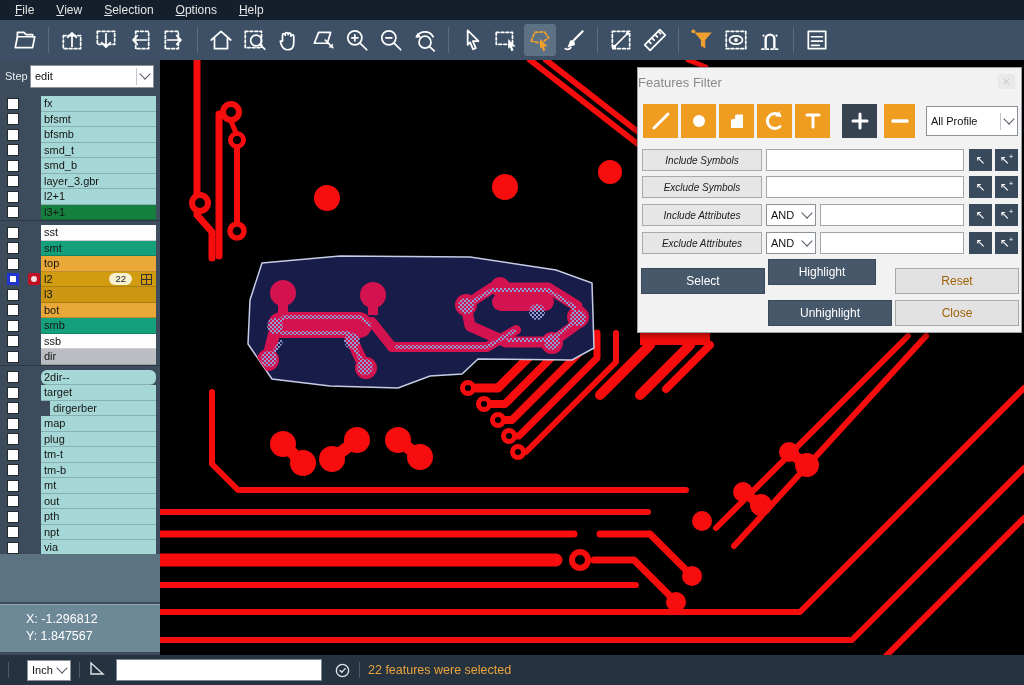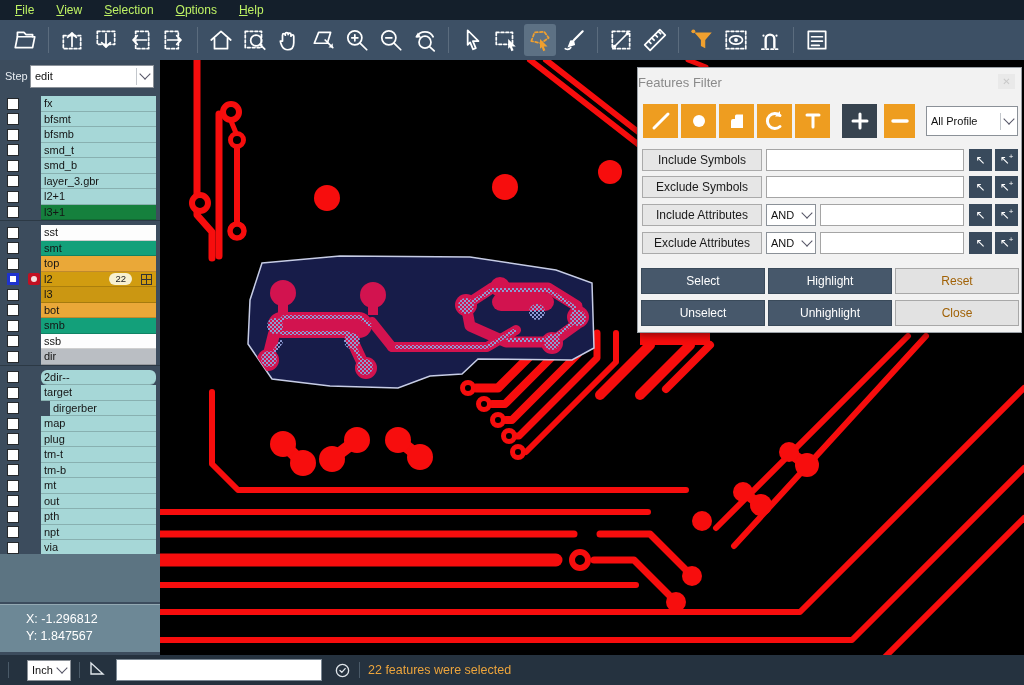--- a/index.html
+++ b/index.html
@@ -1,21 +1,21 @@
 <!DOCTYPE html>
 <html><head>
 <meta charset="utf-8">
 <style>
   html,body{margin:0;padding:0;background:#000;}
   body{width:1024px;height:685px;position:relative;overflow:hidden;
        font-family:"Liberation Sans", sans-serif;-webkit-font-smoothing:antialiased;}
   
   #menubar{position:absolute;left:0;top:0;width:1024px;height:20px;background:#141f2b;
            display:flex;align-items:center;gap:4px;padding-left:6px;box-sizing:border-box;z-index:9;}
-  .menu-item{color:#bef264;font-size:12px;padding:2px 9px;cursor:default;}
+  .menu-item{color:#e5e5e5;font-size:12px;padding:2px 9px;cursor:default;}
   .menu-item u{text-decoration:underline;}
   
   #toolbar{position:absolute;left:0;top:20px;width:1024px;height:40px;background:#3d5065;
            display:flex;align-items:center;padding-left:8px;box-sizing:border-box;z-index:9;}
   .tbi{width:32px;height:32px;display:flex;align-items:center;justify-content:center;border-radius:3px;margin:0 1px;}
   .tbi svg{stroke:#fff;stroke-width:1.6;fill:none;stroke-linecap:round;stroke-linejoin:round;}
   .tbi.orange svg{stroke:#f0a02f;}
   .tbi.active{background:#5d7184;}
   .tsep{width:1px;height:26px;background:#5b6c7e;margin:0 6px;}
   
@@ -57,21 +57,21 @@
           border:1px solid #9aa0a6;box-sizing:border-box;z-index:20;box-shadow:0 2px 8px rgba(0,0,0,.45);}
   #dlg-title{height:28px;display:flex;align-items:center;color:#8a8a8a;font-size:13px;}
   #dlg-close{position:absolute;right:6px;top:6px;width:17px;height:15px;background:#e9e9e9;
              color:#c9c9c9;font-size:10px;display:flex;align-items:center;justify-content:center;}
   .obtn{position:absolute;width:35px;height:34px;top:36px;background:#ee9d20;display:flex;
         align-items:center;justify-content:center;}
   .obtn svg{stroke:#fff;fill:none;stroke-linecap:round;}
   .dkbtn{background:#37434f;}
   #dlg-profile{position:absolute;left:288px;top:38px;width:92px;height:30px;}
   .frow-label{position:absolute;left:4px;width:120px;height:22px;background:#e6e6e6;border:1px solid #aaa;
-              font-size:12px;color:#1a1a1a;display:flex;align-items:center;justify-content:center;box-sizing:border-box;}
+              font-size:10px;color:#1a1a1a;display:flex;align-items:center;justify-content:center;box-sizing:border-box;font-style:italic;}
   .frow-input{position:absolute;background:#fff;border:1px solid #a5a5a5;height:22px;box-sizing:border-box;
               font-size:11px;padding:0 4px;font-family:"Liberation Sans",sans-serif;}
   .and-combo{position:absolute;left:128px;width:50px;height:22px;}
   .arrbtn{position:absolute;width:23px;height:22px;background:#394a5c;color:#fff;display:flex;
           align-items:center;justify-content:center;font-size:12px;line-height:1;}
   .arrbtn sup{font-size:8px;margin:-6px 0 0 -1px;}
   .act{position:absolute;height:26px;display:flex;align-items:center;justify-content:center;
        font-size:12px;box-sizing:border-box;}
   .act.dark{background:#47586b;color:#fff;border:1px solid #3a4a5a;}
   .act.lite{background:#e2e2e2;color:#a16207;border:1px solid #a8a8a8;}
@@ -691,23 +691,22 @@
   <input class="frow-input" style="top: 164px; left: 182px; width: 144px;">
   <div class="arrbtn" style="top:164px;left:331px">
       <span>↖</span>
     </div>
   <div class="arrbtn" style="top:164px;left:357px">
       <span>↖</span>
       <sup>+</sup>
     </div>
 
   <div class="act dark" style="top:200px;left:3px;width:124px">Select</div>
-  <div class="act dark" style="top:200px;left:130px;width:124px">Highlight</div>
+  <div class="act dark" style="top:191px;left:130px;width:108px">Highlight</div>
   <div class="act lite" style="top:200px;left:257px;width:124px">Reset</div>
-  <div class="act dark" style="top:232px;left:3px;width:124px">Unselect</div>
   <div class="act dark" style="top:232px;left:130px;width:124px">Unhighlight</div>
   <div class="act lite" style="top:232px;left:257px;width:124px">Close</div>
 </div>
 
 <div id="statusbar">
   <div class="sdiv"></div>
   <div class="combo" id="unit-combo">
     <span>Inch</span>
     <span class="chev"></span>
   </div>

